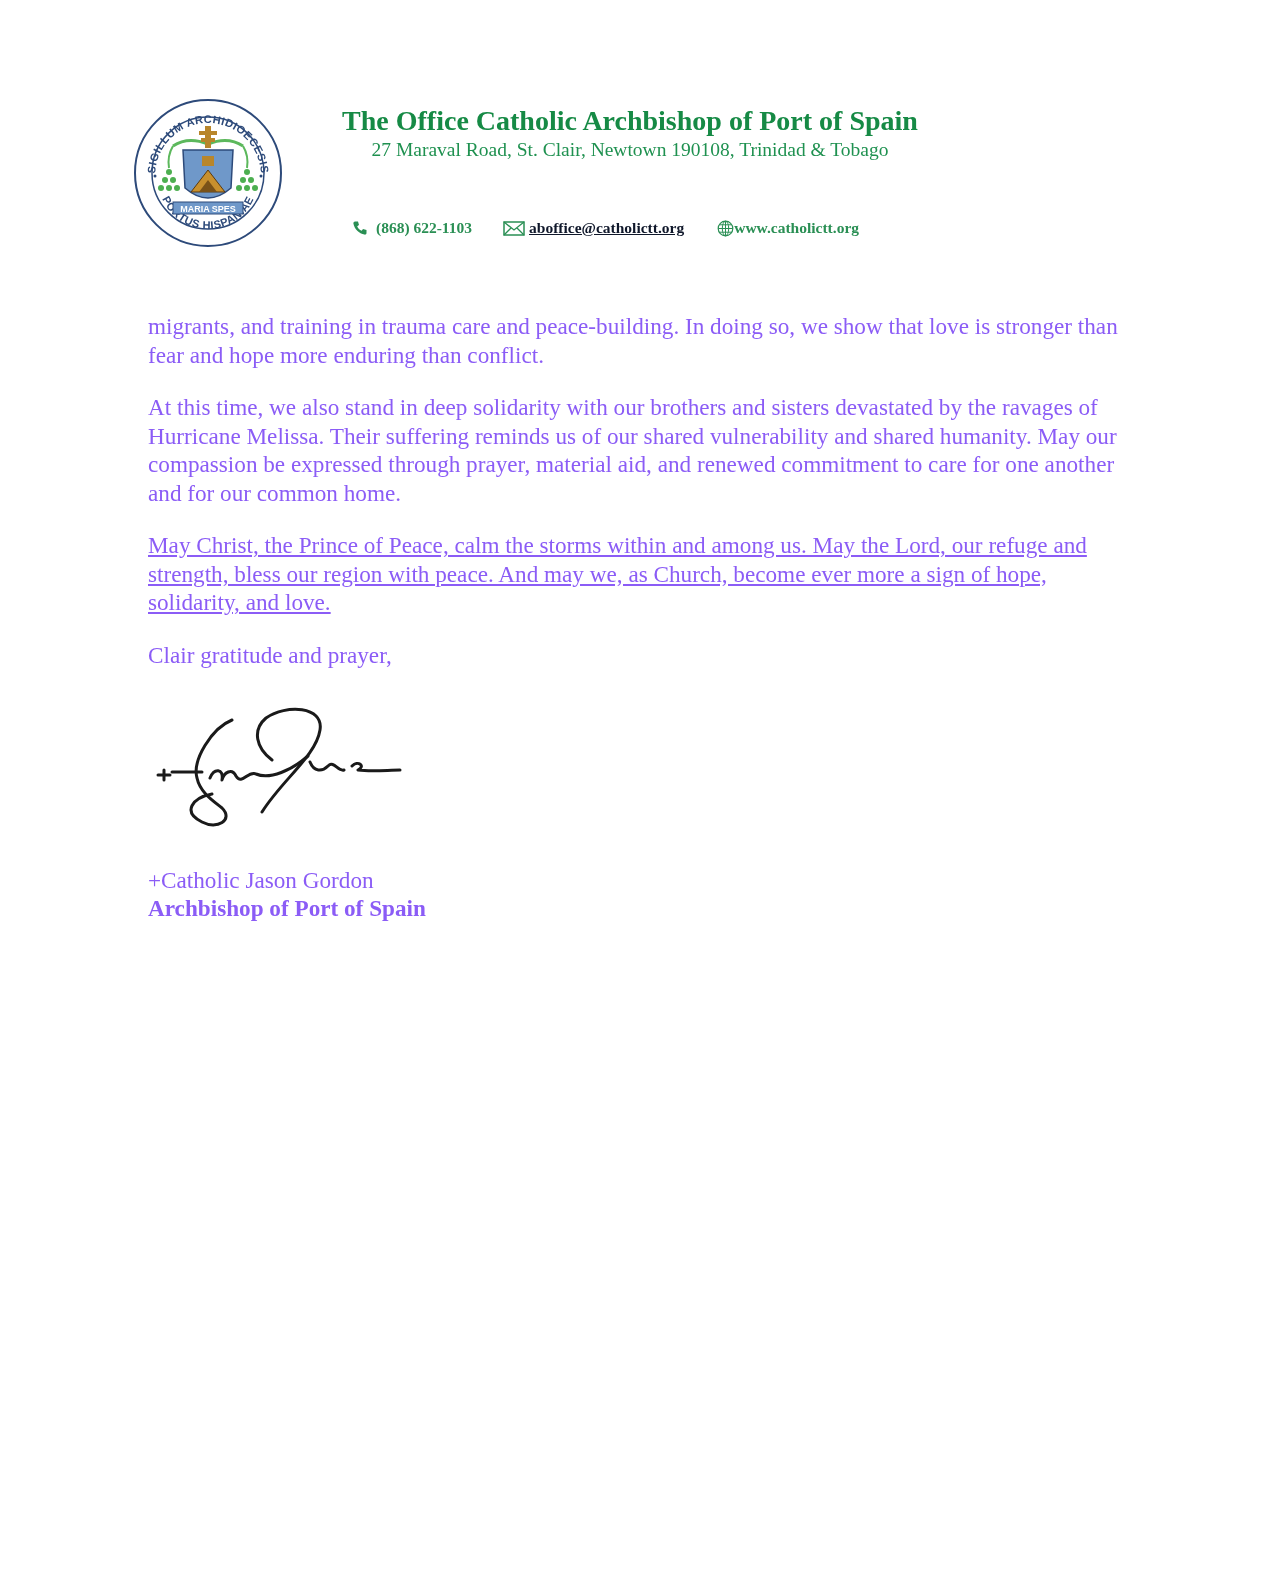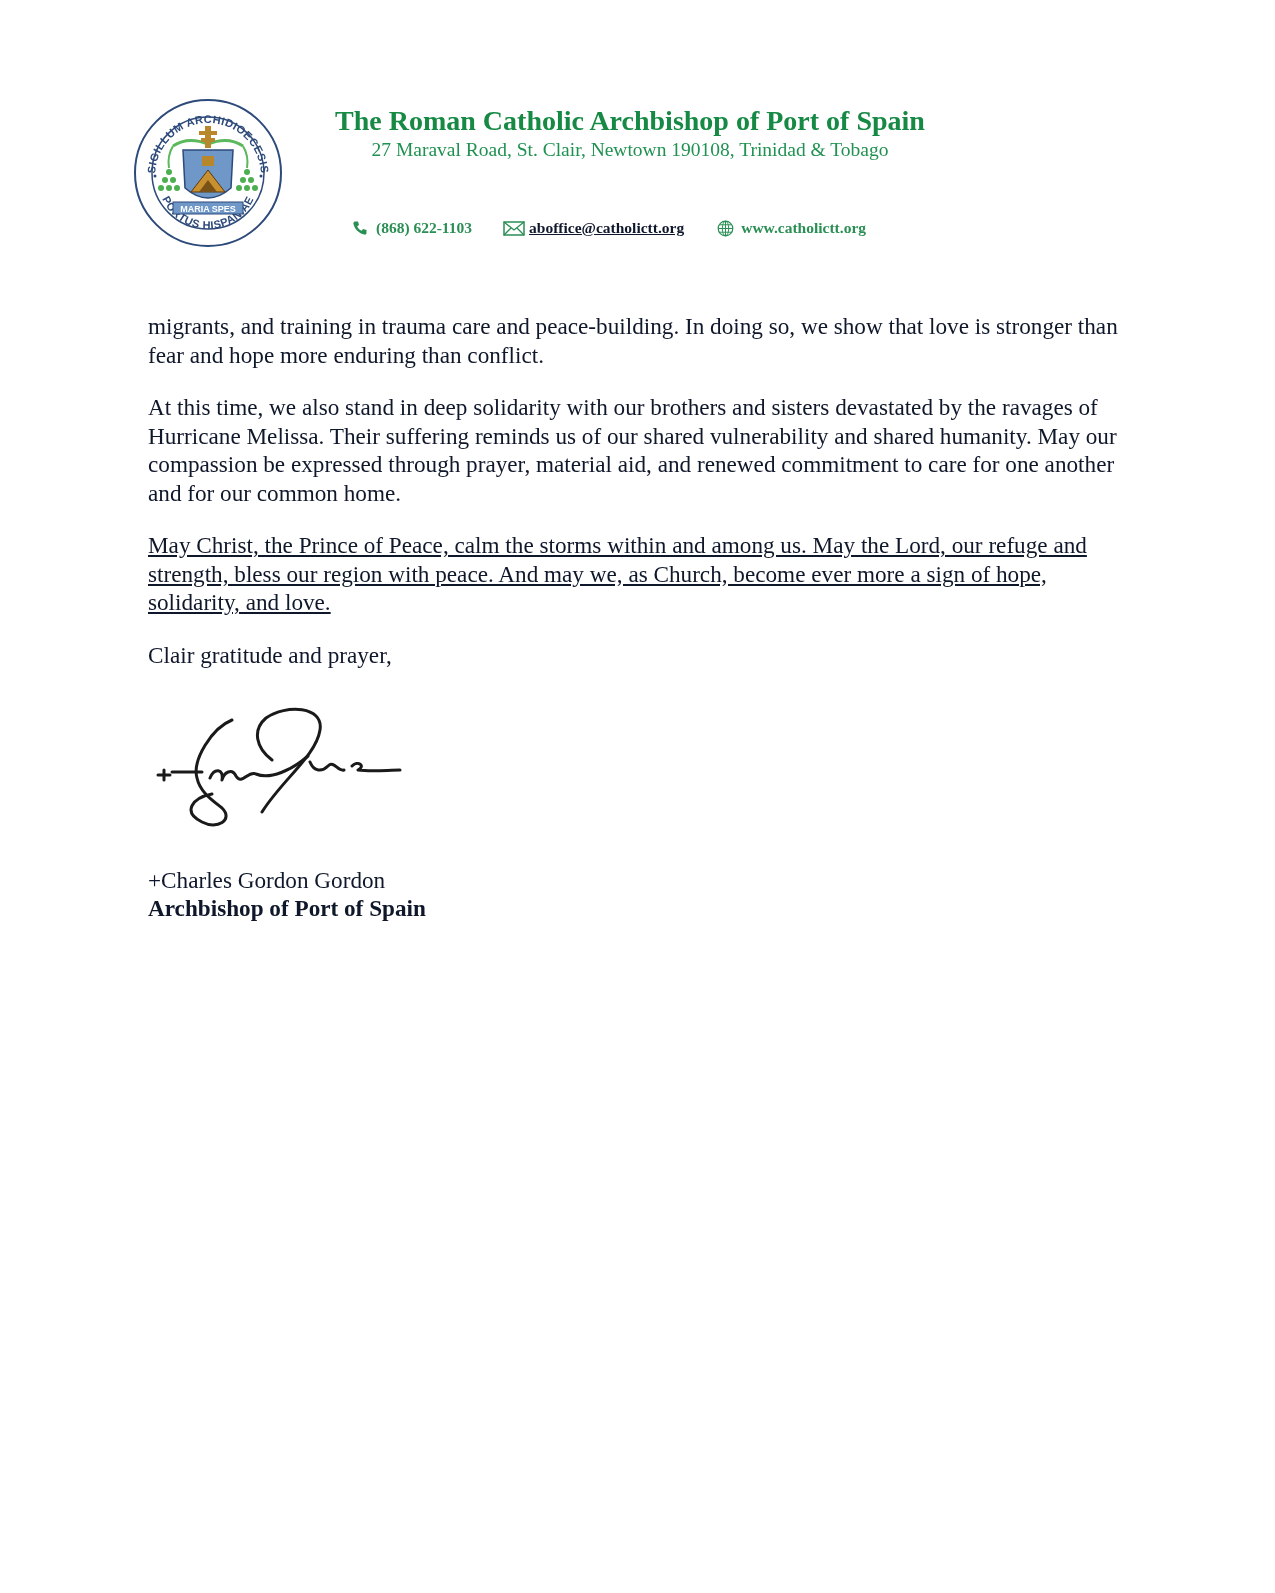--- a/index.html
+++ b/index.html
@@ -9,21 +9,21 @@
 
   .letterhead { position: absolute; left: 310px; top: 104px; width: 640px; text-align: center; color: #1a8a4a; }
   .lh-title { font-family: "Liberation Serif", serif; font-weight: bold; font-size: 28px; line-height: 34px; color: #168a45; white-space: nowrap; }
   .lh-sub { font-size: 23px; line-height: 29px; color: #1f9150; }
   .lh-addr { font-size: 19.5px; line-height: 24px; color: #1f9150; white-space: nowrap; }
   .lh-contact { position: absolute; top: 115px; left: 42px; font-size: 15.5px; color: #2a8f54; white-space: nowrap; display: flex; align-items: center; font-weight: bold; }
   .lh-contact .grp { display: inline-flex; align-items: center; }
   .lh-contact svg { display: inline-block; }
   .email-link { color: #0f172a; text-decoration: underline; }
 
-  .body-text { position: absolute; left: 148px; width: 980px; font-size: 23.2px; line-height: 28.5px; color: #0f172a; }
+  .body-text { position: absolute; left: 148px; width: 980px; font-size: 23.2px; line-height: 28.5px; color: #8b5cf6; }
   .p1 { top: 312px; }
   .p2 { top: 393px; }
   .p3 { top: 531px; text-decoration: underline; }
   .closing { top: 641px; }
   .signame { top: 866px; }
   .sigtitle { top: 894px; font-weight: bold; }
   .body-text p { margin: 0; }
 
   .signature { position: absolute; left: 152px; top: 700px; width: 260px; height: 140px; }
 </style>
@@ -71,21 +71,21 @@
   <path d="M 50 54 L 100 54 L 98 92 Q 75 112 52 92 Z" fill="#6f98c9" stroke="#2d4a7a" stroke-width="1.5"></path>
   <rect x="69" y="60" width="12" height="10" fill="#b8862b"></rect>
   <path d="M 58 96 L 75 74 L 92 96 Z" fill="#c8902e" stroke="#5a3a10" stroke-width="1"></path>
   <path d="M 66 96 L 75 84 L 84 96 Z" fill="#7a5218"></path>
 
   <rect x="40" y="106" width="70" height="12" fill="#6f98c9" stroke="#2d4a7a" stroke-width="1"></rect>
   <text x="75" y="115.5" text-anchor="middle" font-family="Liberation Sans, sans-serif" font-size="9" font-weight="bold" fill="#ffffff">MARIA SPES</text>
 </svg>
 
 <div class="letterhead">
-  <div class="lh-title">The Roman Catholic Archbishop of Port of Spain</div>
+  <div class="lh-title">The Office Catholic Archbishop of Port of Spain</div>
   <div class="lh-addr">27 Maraval Road, St. Clair, Newtown 190108, Trinidad &amp; Tobago</div>
 
   <div class="lh-contact">
     <span class="grp">
       <svg width="16" height="16" viewBox="0 0 16 16">
         <path d="M3 1.5 L6 1.5 L7 5 L5.2 6.3 C6 8.5 7.5 10 9.7 10.8 L11 9 L14.5 10 L14.5 13 C14.5 14 13.5 14.8 12.5 14.6 C7 13.6 2.4 9 1.4 3.5 C1.2 2.5 2 1.5 3 1.5 Z" fill="#2a8f54"></path>
       </svg>
       <span style="margin-left:8px">(868) 622-1103</span>
     </span>
     <span class="grp" style="margin-left:31px">
@@ -94,21 +94,21 @@
         <path d="M1 1 L11 9 L21 1 M1 14 L8 7 M21 14 L14 7" fill="none" stroke="#2a8f54" stroke-width="1.3"></path>
       </svg>
       <span class="email-link" style="margin-left:4px">aboffice@catholictt.org</span>
     </span>
     <span class="grp" style="margin-left:33px">
       <svg width="17" height="17" viewBox="0 0 17 17">
         <circle cx="8.5" cy="8.5" r="7.3" fill="none" stroke="#2a8f54" stroke-width="1.2"></circle>
         <ellipse cx="8.5" cy="8.5" rx="3.2" ry="7.3" fill="none" stroke="#2a8f54" stroke-width="1"></ellipse>
         <path d="M1.2 8.5 L15.8 8.5 M2.5 4.8 L14.5 4.8 M2.5 12.2 L14.5 12.2 M8.5 1.2 L8.5 15.8" stroke="#2a8f54" stroke-width="1"></path>
       </svg>
-      <span style="margin-left:7px">www.catholictt.org</span>
+      <span style="">www.catholictt.org</span>
     </span>
   </div>
 </div>
 
 <div class="body-text p1">
   <p>migrants, and training in trauma care and peace-building. In doing so, we show that love is stronger than fear and hope more enduring than conflict.</p>
 </div>
 <div class="body-text p2">
   <p>At this time, we also stand in deep solidarity with our brothers and sisters devastated by the ravages of Hurricane Melissa. Their suffering reminds us of our shared vulnerability and shared humanity. May our compassion be expressed through prayer, material aid, and renewed commitment to care for one another and for our common home.</p>
 </div>
@@ -122,14 +122,14 @@
     <path d="M 6 75 L 18 75 M 12 70 L 12 80"></path>
     <path d="M 20 72 L 50 72"></path>
     <path d="M 80 20 C 60 28 40 60 45 78 C 48 92 60 100 70 108 C 82 120 65 130 50 122 C 30 112 40 98 60 94"></path>
     <path d="M 58 78 C 62 68 72 68 70 80 C 72 72 80 68 84 76 C 90 86 96 70 104 74 C 118 80 140 70 156 56"></path>
     <path d="M 120 60 C 104 48 100 30 114 18 C 134 4 172 6 168 30 C 164 56 130 80 110 112"></path>
     <path d="M 158 62 C 162 72 170 72 176 66 C 182 60 186 72 192 70"></path>
     <path d="M 200 66 C 206 60 214 66 206 70 C 220 72 236 70 248 70"></path>
   </g>
 </svg>
 
-<div class="body-text signame">+Charles Gordon Gordon</div>
+<div class="body-text signame">+Catholic Jason Gordon</div>
 <div class="body-text sigtitle">Archbishop of Port of Spain</div>
 
 </body></html>

